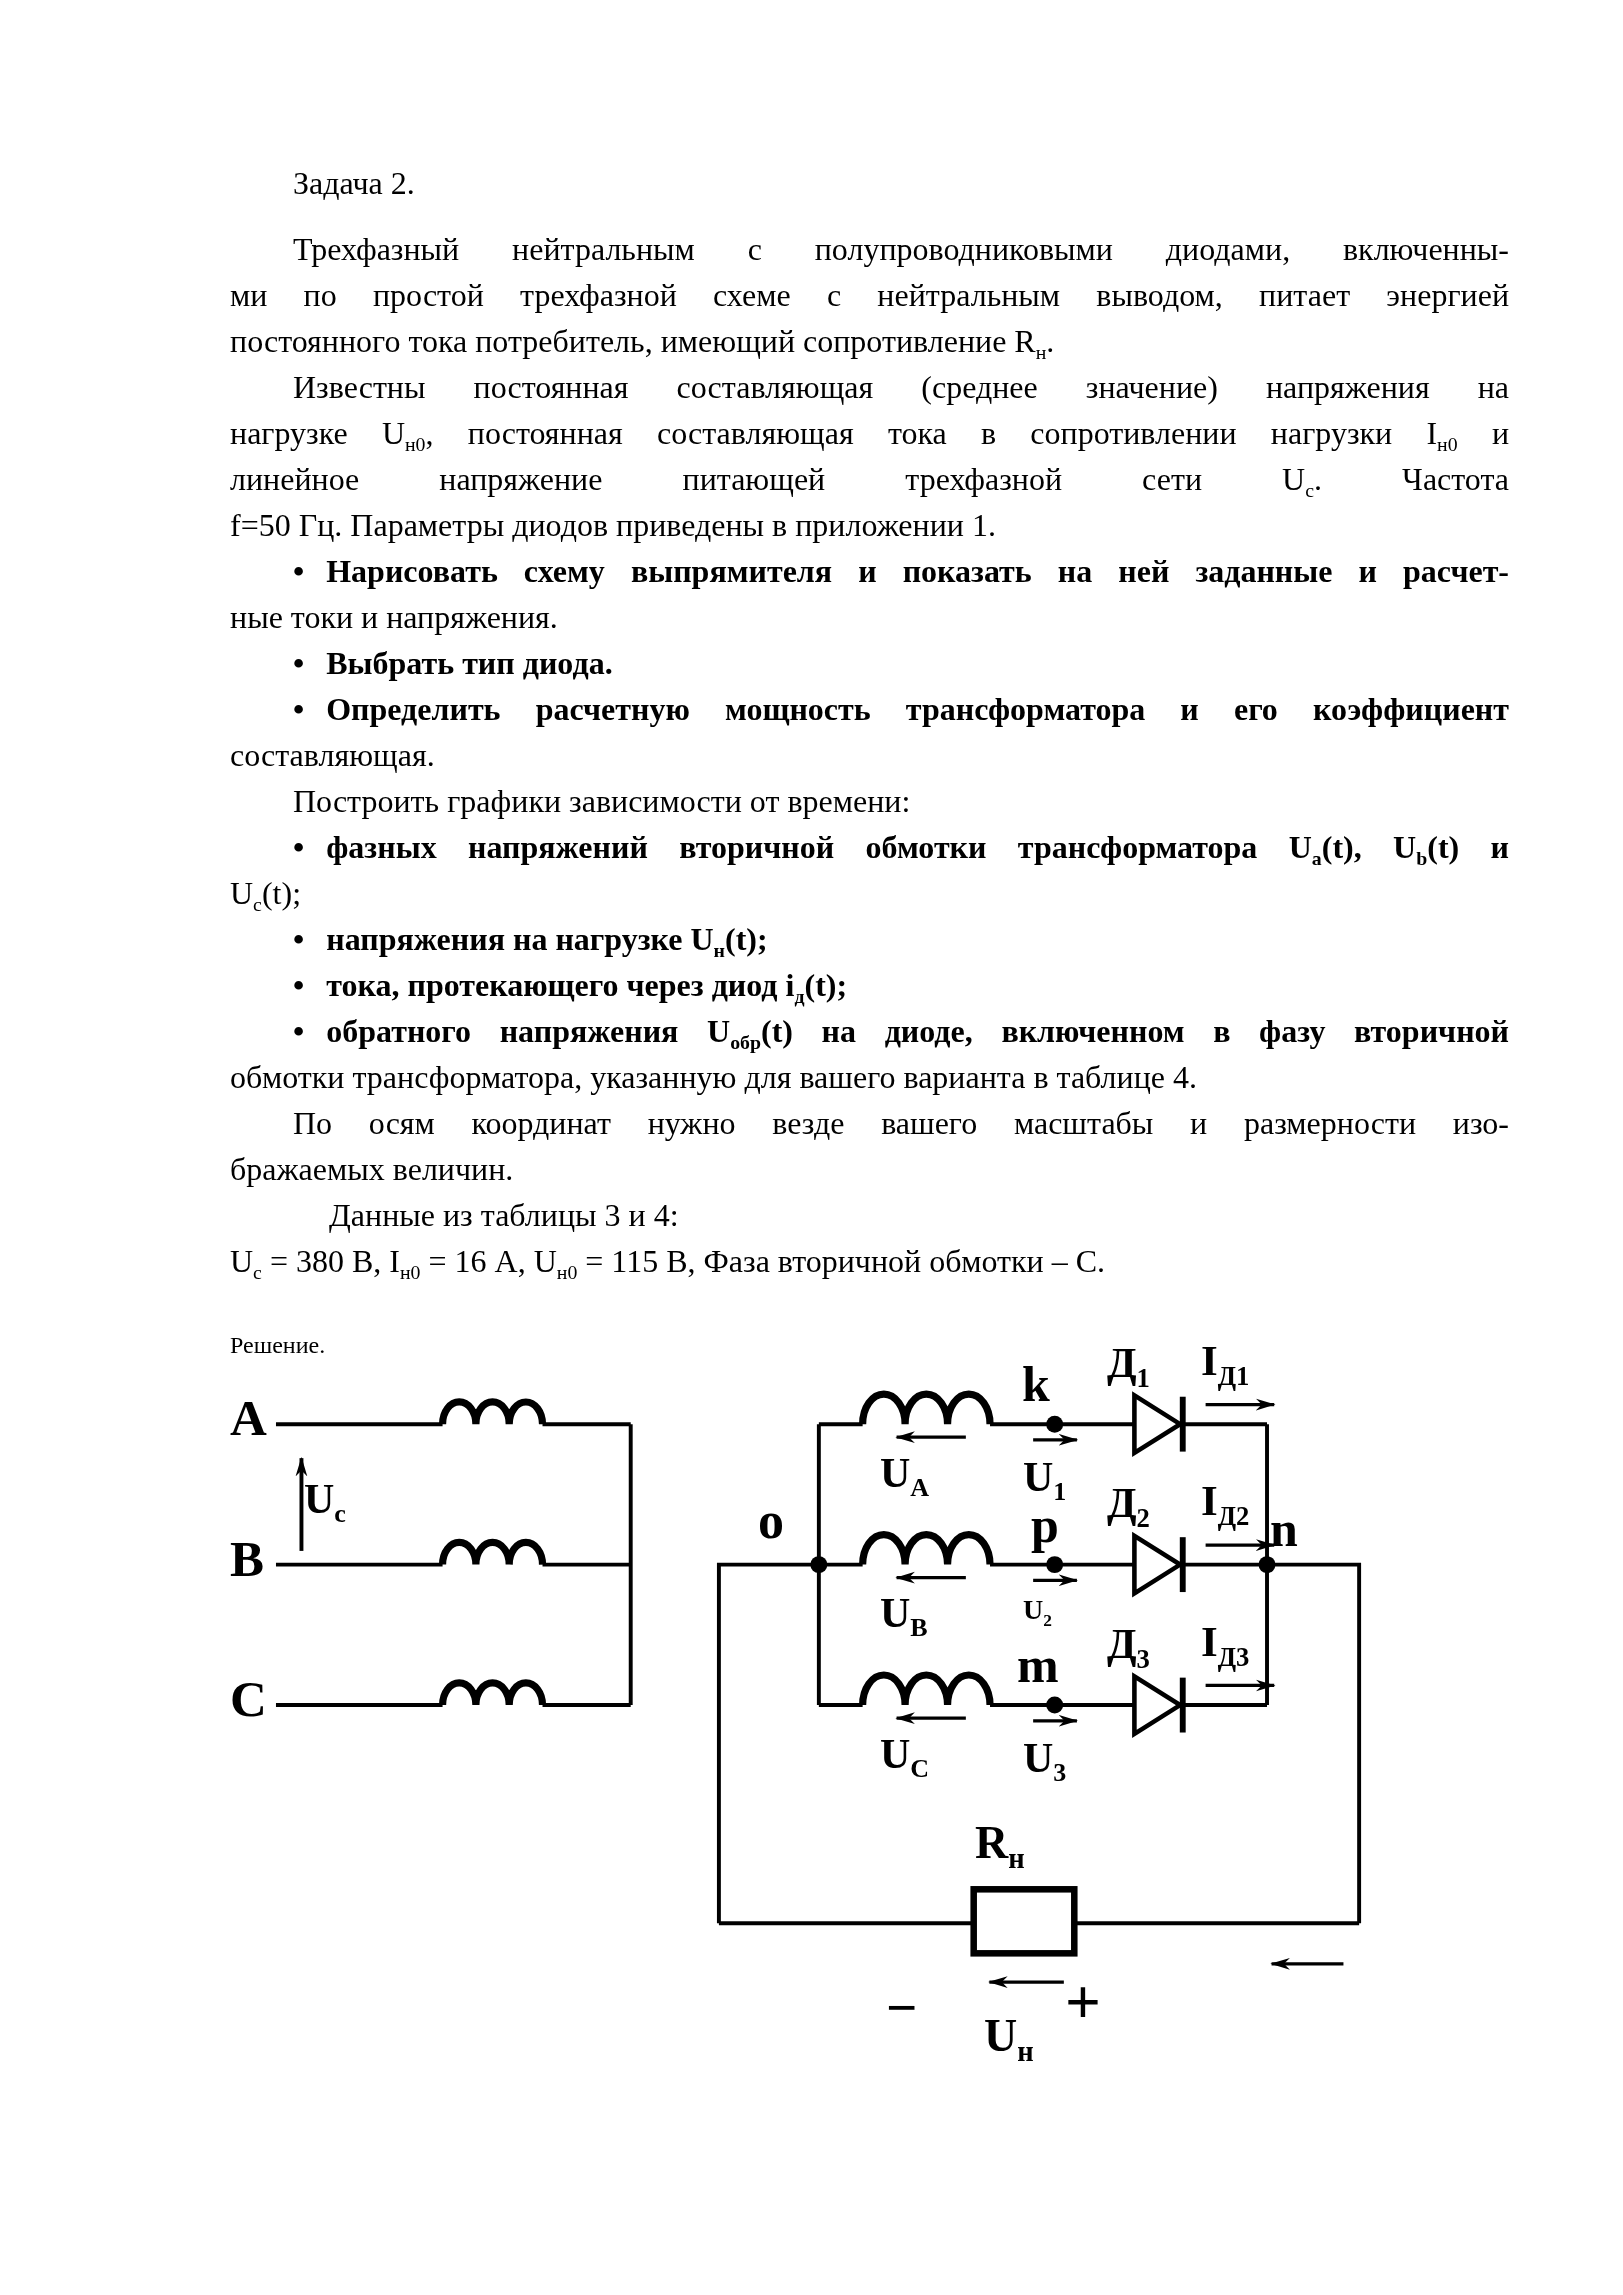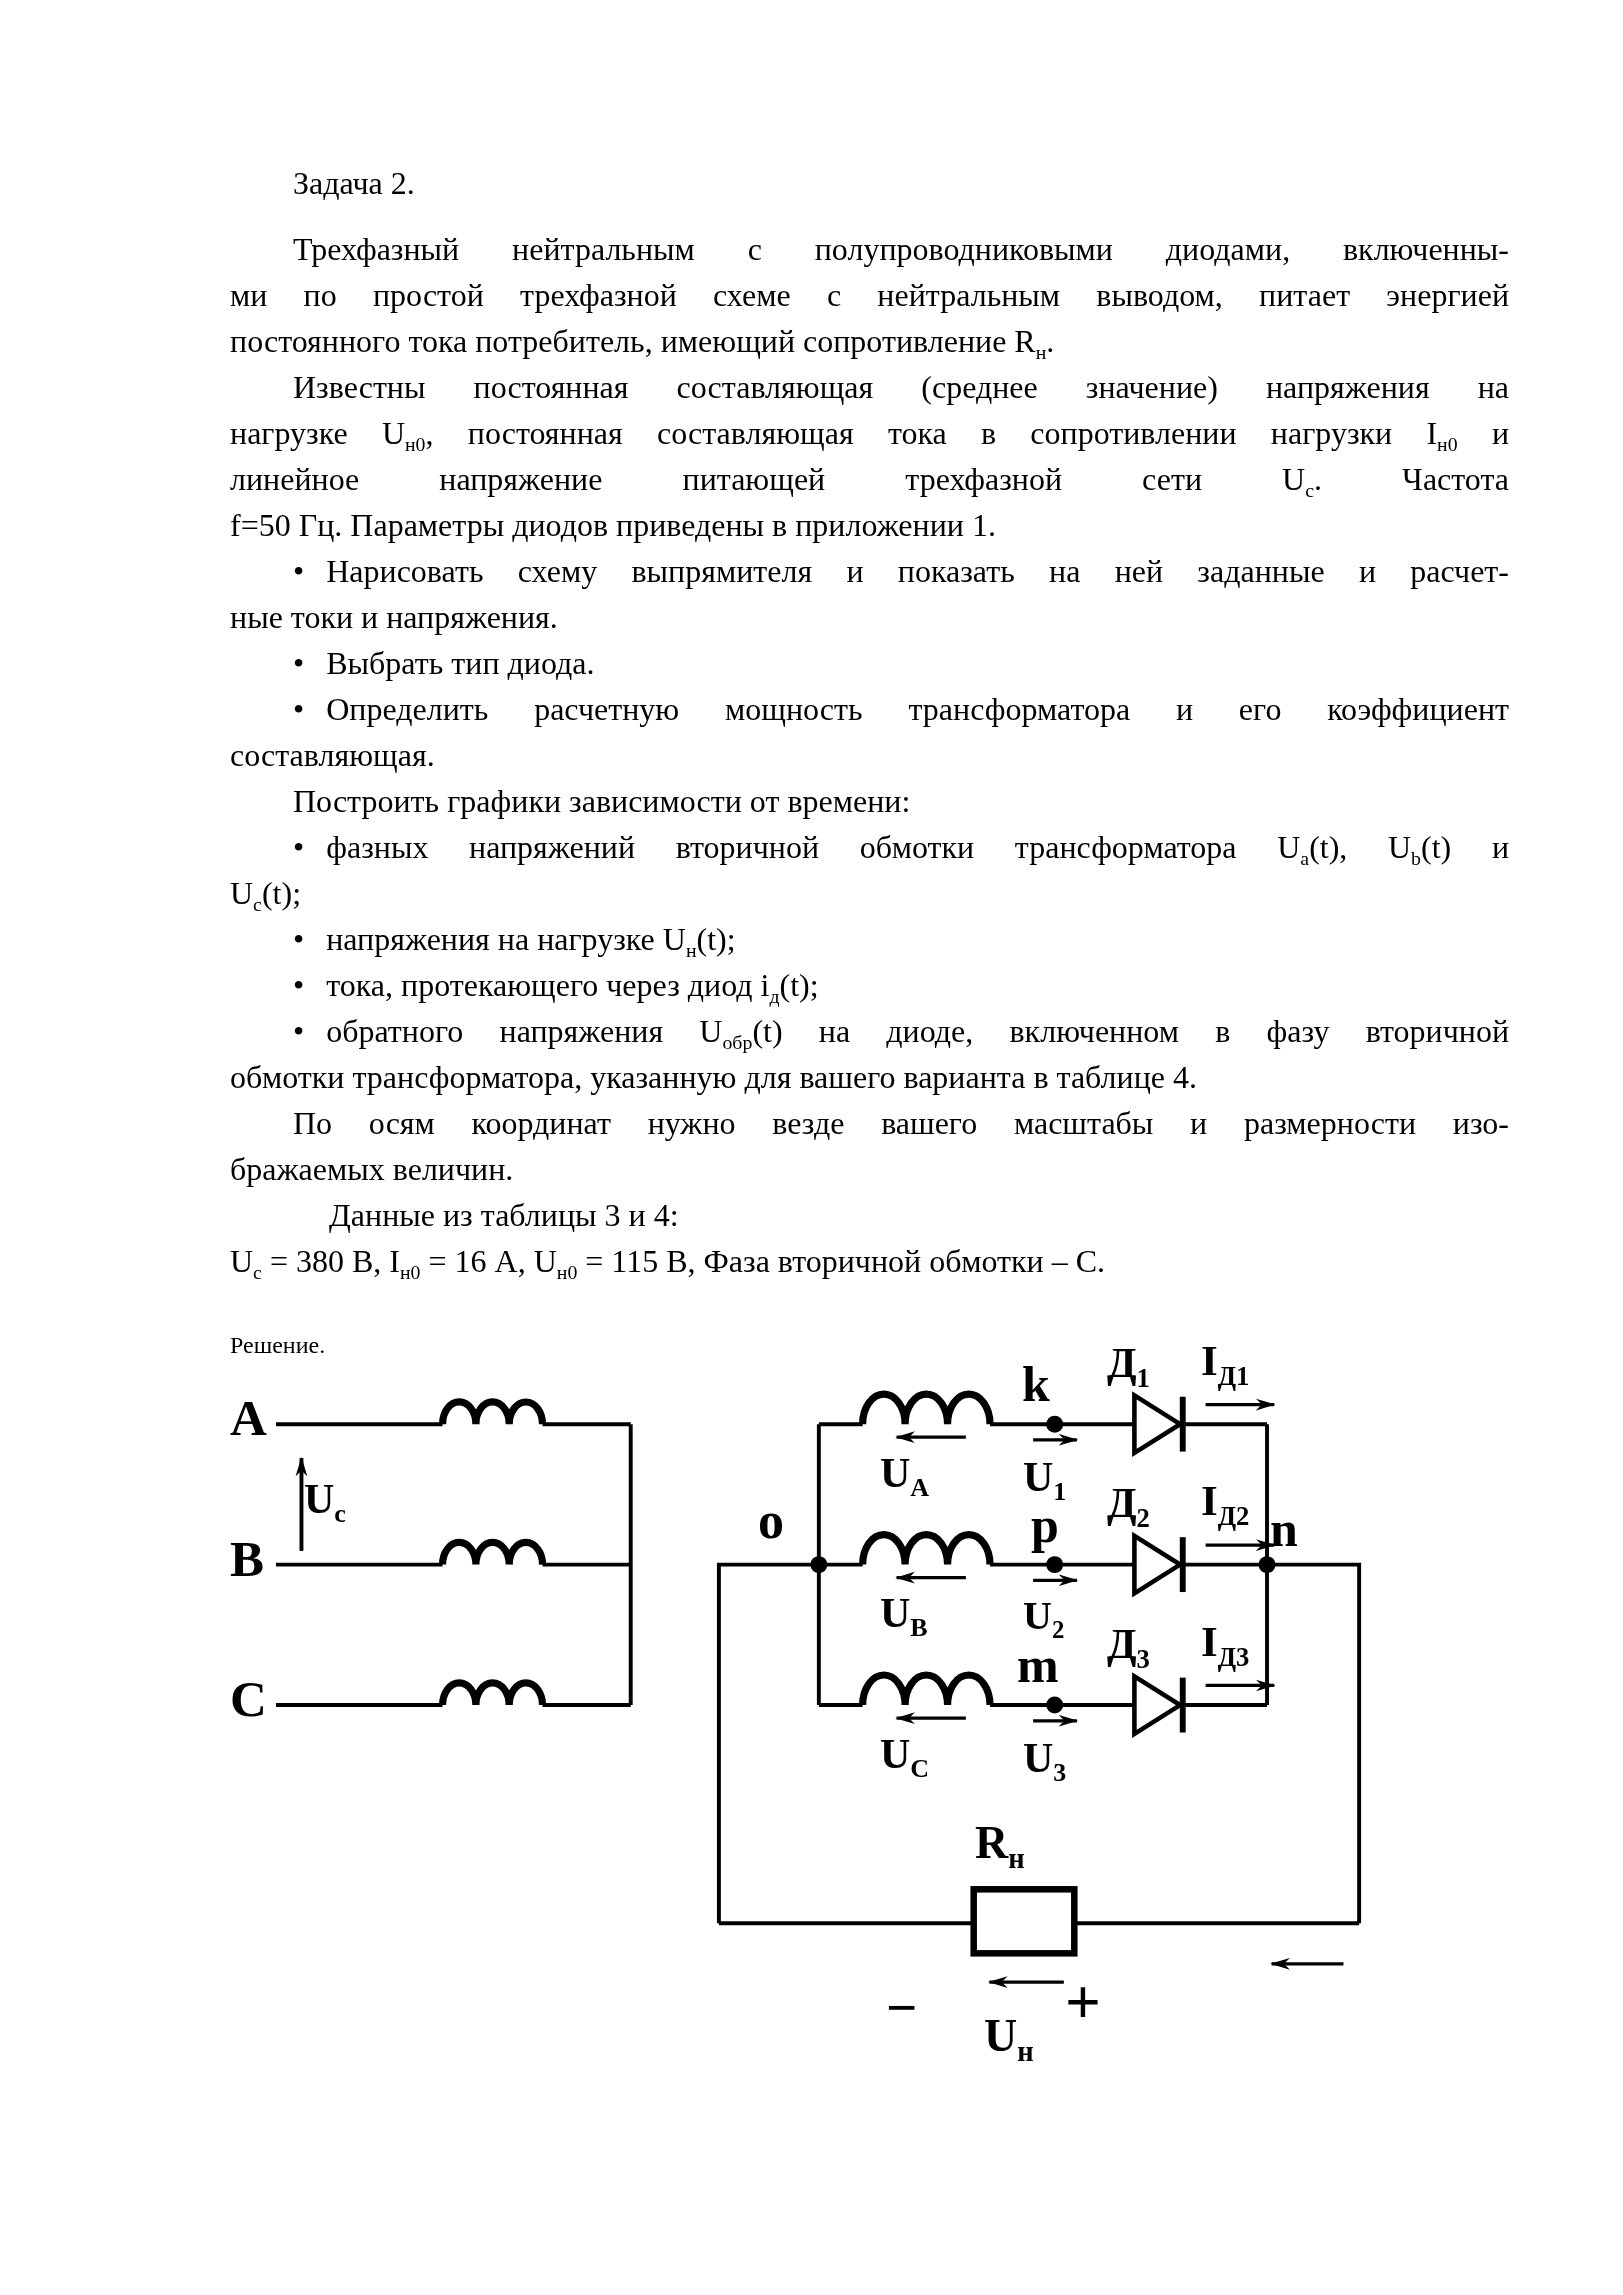--- a/index.html
+++ b/index.html
@@ -11,21 +11,21 @@
   }
   .doc {
     position:absolute; left:230px; top:160px; width:1279px;
     font-size:32px; line-height:46px;
   }
   .line { min-height:46px; }
   .title { margin-bottom:19.6px; }
   .just { text-align:justify; text-align-last:justify; }
   .para { text-indent:63px; }
   .data { text-indent:99px; }
-  .bullet { text-indent:63px; }
+  .bullet { text-indent:63px;font-weight:bold; }
   .bullet .marker { padding-right:22px; }
   sub { font-size:0.62em; line-height:0; }
   .solution { position:absolute; left:230px; top:1332px; font-size:24px; }
   .lab {
     position:absolute; font-weight:bold; line-height:1; white-space:nowrap;
   }
   svg.circuit { position:absolute; left:0; top:0; }
   svg.circuit * { vector-effect:none; }
 </style>
 </head>
@@ -159,21 +159,21 @@
     <div class="lab" style="left: 304px; top: 1478px; font-size: 42px;">U<sub>c</sub></div>
     <div class="lab" style="left: 758px; top: 1495px; font-size: 52px;">o</div>
     <div class="lab" style="left: 1022px; top: 1359px; font-size: 50px;">k</div>
     <div class="lab" style="left: 1031px; top: 1500px; font-size: 50px;">p</div>
     <div class="lab" style="left: 1017px; top: 1640px; font-size: 50px;">m</div>
     <div class="lab" style="left: 1270px; top: 1504px; font-size: 50px;">n</div>
     <div class="lab" style="left: 880px; top: 1452px; font-size: 42px;">U<sub>A</sub></div>
     <div class="lab" style="left: 880px; top: 1592px; font-size: 42px;">U<sub>B</sub></div>
     <div class="lab" style="left: 880px; top: 1733px; font-size: 42px;">U<sub>C</sub></div>
     <div class="lab" style="left: 1023px; top: 1456px; font-size: 42px;">U<sub>1</sub></div>
-    <div class="lab" style="left: 1023px; top: 1596px; font-size: 40px;">U<sub>2</sub></div>
+    <div class="lab" style="left: 1023px; top: 1596px; font-size: 28px;">U<sub>2</sub></div>
     <div class="lab" style="left: 1023px; top: 1737px; font-size: 42px;">U<sub>3</sub></div>
     <div class="lab" style="left: 1107px; top: 1341px; font-size: 43px;">Д<sub>1</sub></div>
     <div class="lab" style="left: 1107px; top: 1481px; font-size: 43px;">Д<sub>2</sub></div>
     <div class="lab" style="left: 1107px; top: 1622px; font-size: 43px;">Д<sub>3</sub></div>
     <div class="lab" style="left: 1201px; top: 1339px; font-size: 43px;">I<sub>Д1</sub></div>
     <div class="lab" style="left: 1201px; top: 1479px; font-size: 43px;">I<sub>Д2</sub></div>
     <div class="lab" style="left: 1201px; top: 1620px; font-size: 43px;">I<sub>Д3</sub></div>
     <div class="lab" style="left: 975px; top: 1820px; font-size: 46px;">R<sub>н</sub></div>
     <div class="lab" style="left: 886px; top: 1980px; font-size: 55px;">−</div>
     <div class="lab" style="left: 984px; top: 2013px; font-size: 46px;">U<sub>н</sub></div>

